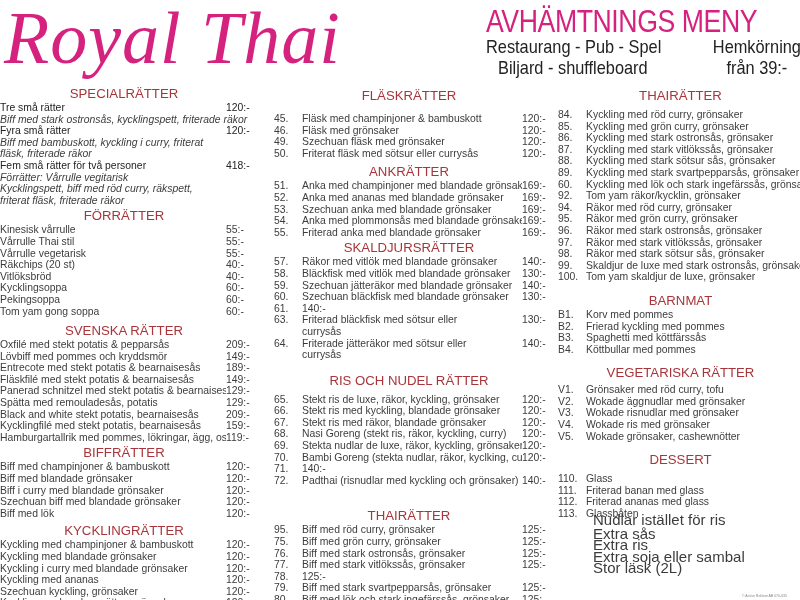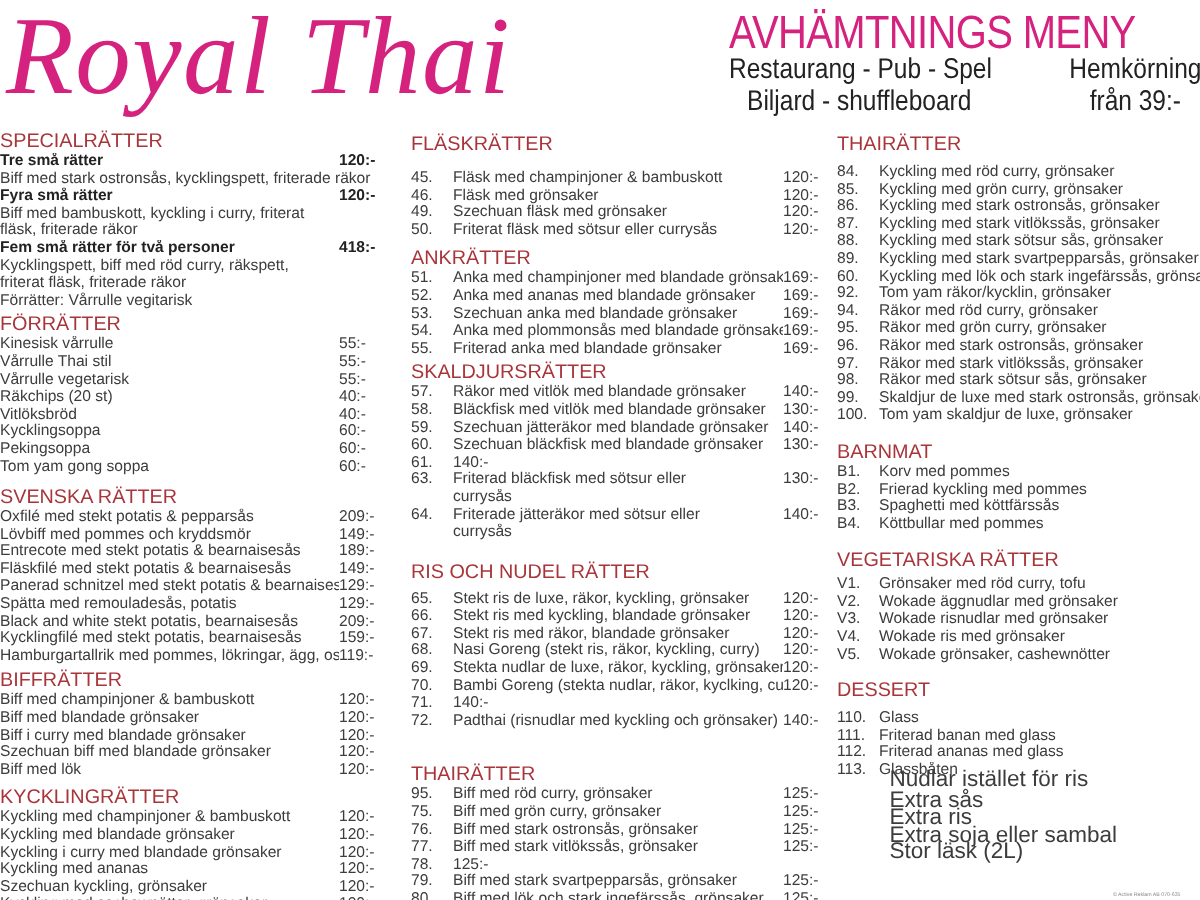--- a/index.html
+++ b/index.html
@@ -5,27 +5,27 @@
   html, body { margin:0; padding:0; background:#ffffff; }
   body { width:800px; height:600px; overflow:hidden; position:relative; font-family:"Liberation Sans", sans-serif; color:#3a3a3a; }
   .logo { position:absolute; left:4px; top:-4px; font-family:"Liberation Serif", serif; font-style:italic; font-size:74px; color:#d6227f; letter-spacing:1px; white-space:nowrap; }
   .hdr-title { position:absolute; left:486px; top:4px; font-size:31px; color:#d6227f; white-space:nowrap; letter-spacing:-0.5px; transform:scaleX(0.86); transform-origin:left top; }
   .hdr-sub { position:absolute; left:486px; top:36px; font-size:19px; color:#222; line-height:21px; white-space:nowrap; transform:scaleX(0.86); transform-origin:left top; }
   .hdr-sub .r { position:absolute; left:240px; top:0; text-align:center; width:150px; }
   .col { position:absolute; top:84px; font-size:10.4px; line-height:11.6px; color:#3c3c3c; }
   .col-left { left:0; width:248px; }
   .col-mid { left:274px; width:270px; }
   .col-right { left:558px; width:245px; }
-  .sec { color:#a8353a; text-align:left; font-size:13.2px; line-height:15px; margin:2px 0 1px 0; }
+  .sec { color:#a8353a; text-align:center; font-size:13.2px; line-height:15px; margin:2px 0 1px 0; }
   .row { display:flex; white-space:nowrap; }
   .row .num { width:28px; flex:none; }
   .row .name { flex:1; overflow:hidden; }
   .row .price { width:22px; text-align:left; flex:none; }
-  .b { font-weight:bold; color:#222; }
-  .i { }
+  .b { font-weight:normal; color:#222; }
+  .i { font-style:italic; }
   .extras { position:absolute; left:593px; top:514px; font-size:15px; line-height:11.6px; color:#3c3c3c; }
   .credit { position:absolute; left:742px; top:594px; font-size:3.5px; color:#888; white-space:nowrap; }
 </style>
 </head>
 <body>
 
 <div class="logo">Royal Thai</div>
 <div class="hdr-title">AVHÄMTNINGS MENY</div>
 <div class="hdr-sub">
   <div>Restaurang - Pub - Spel</div>
@@ -45,22 +45,22 @@
   <div class="i">Biff med stark ostronsås, kycklingspett, friterade räkor</div>
   <div class="row b">
       <span class="name">Fyra små rätter</span>
       <span class="price">120:-</span>
     </div>
   <div class="i" style="width:220px">Biff med bambuskott, kyckling i curry, friterat fläsk, friterade räkor</div>
   <div class="row b">
       <span class="name">Fem små rätter för två personer</span>
       <span class="price">418:-</span>
     </div>
+  <div class="i">Förrätter: Vårrulle vegitarisk</div>
   <div class="i" style="width:222px">Kycklingspett, biff med röd curry, räkspett, friterat fläsk, friterade räkor</div>
-  <div class="i">Förrätter: Vårrulle vegitarisk</div>
 
   <div class="sec">FÖRRÄTTER</div>
   <div id="forratter">
       <div class="row">
         <span class="name">Kinesisk vårrulle</span>
         <span class="price">55:-</span>
       </div>
       <div class="row">
         <span class="name">Vårrulle Thai stil</span>
         <span class="price">55:-</span>

